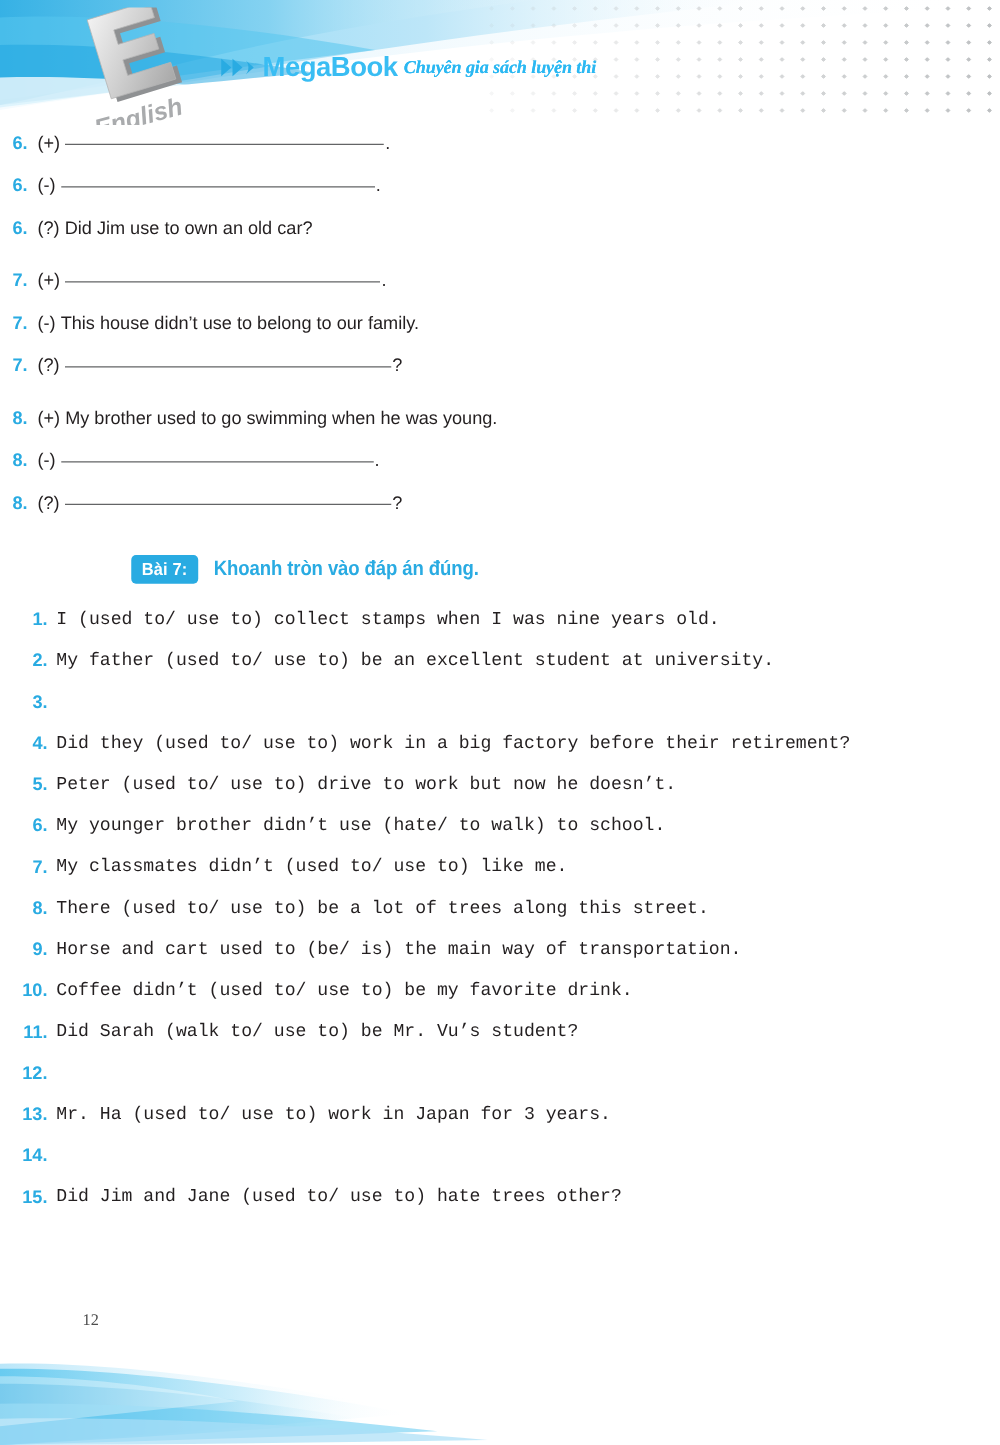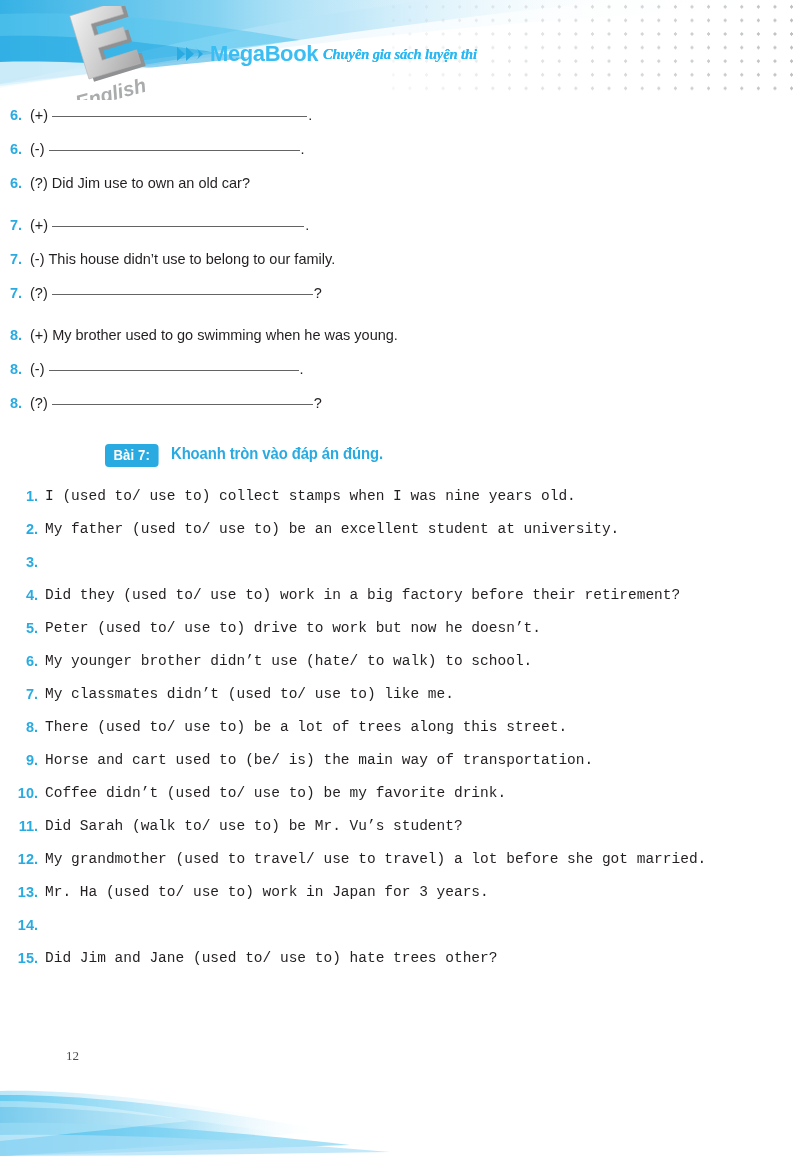--- a/index.html
+++ b/index.html
@@ -68,21 +68,21 @@
   .smark { margin-right:4px; }
   .sfill {
     display:inline-block; position:relative; top:-3px;
     border-bottom:1.4px solid #636466; height:12px;
   }
   .send { margin-left:1px; }
   .stext { }
 
   
   .baihead {
-    display:flex; align-items:flex-start; gap:9px; white-space:nowrap;
+    display:flex; align-items:center; gap:9px; white-space:nowrap;
   }
   .bai-badge {
     display:inline-block; background:#29abe2; color:#ffffff;
     font-weight:700; font-size:14px; line-height:1;
     padding:4px 9px 5px 9px; border-radius:4px;
     letter-spacing:0.1px;
     font-family:"Liberation Sans", sans-serif;
     transform:scaleX(0.94); transform-origin:left center;
   }
   .bai-title {
@@ -318,21 +318,20 @@
       <div class="mc-item">
         <div class="mc-num">10.</div>
         <div class="mc-text">Coffee didn’t (used to/ use to) be my favorite drink.</div>
       </div>
       <div class="mc-item">
         <div class="mc-num">11.</div>
         <div class="mc-text">Did Sarah (walk to/ use to) be Mr. Vu’s student?</div>
       </div>
       <div class="mc-item">
         <div class="mc-num">12.</div>
-        <div class="mc-text">My grandmother (used to travel/ use to travel) a lot before she got married.</div>
       </div>
       <div class="mc-item">
         <div class="mc-num">13.</div>
         <div class="mc-text">Mr. Ha (used to/ use to) work in Japan for 3 years.</div>
       </div>
       <div class="mc-item">
         <div class="mc-num">14.</div>
       </div>
       <div class="mc-item">
         <div class="mc-num">15.</div>

